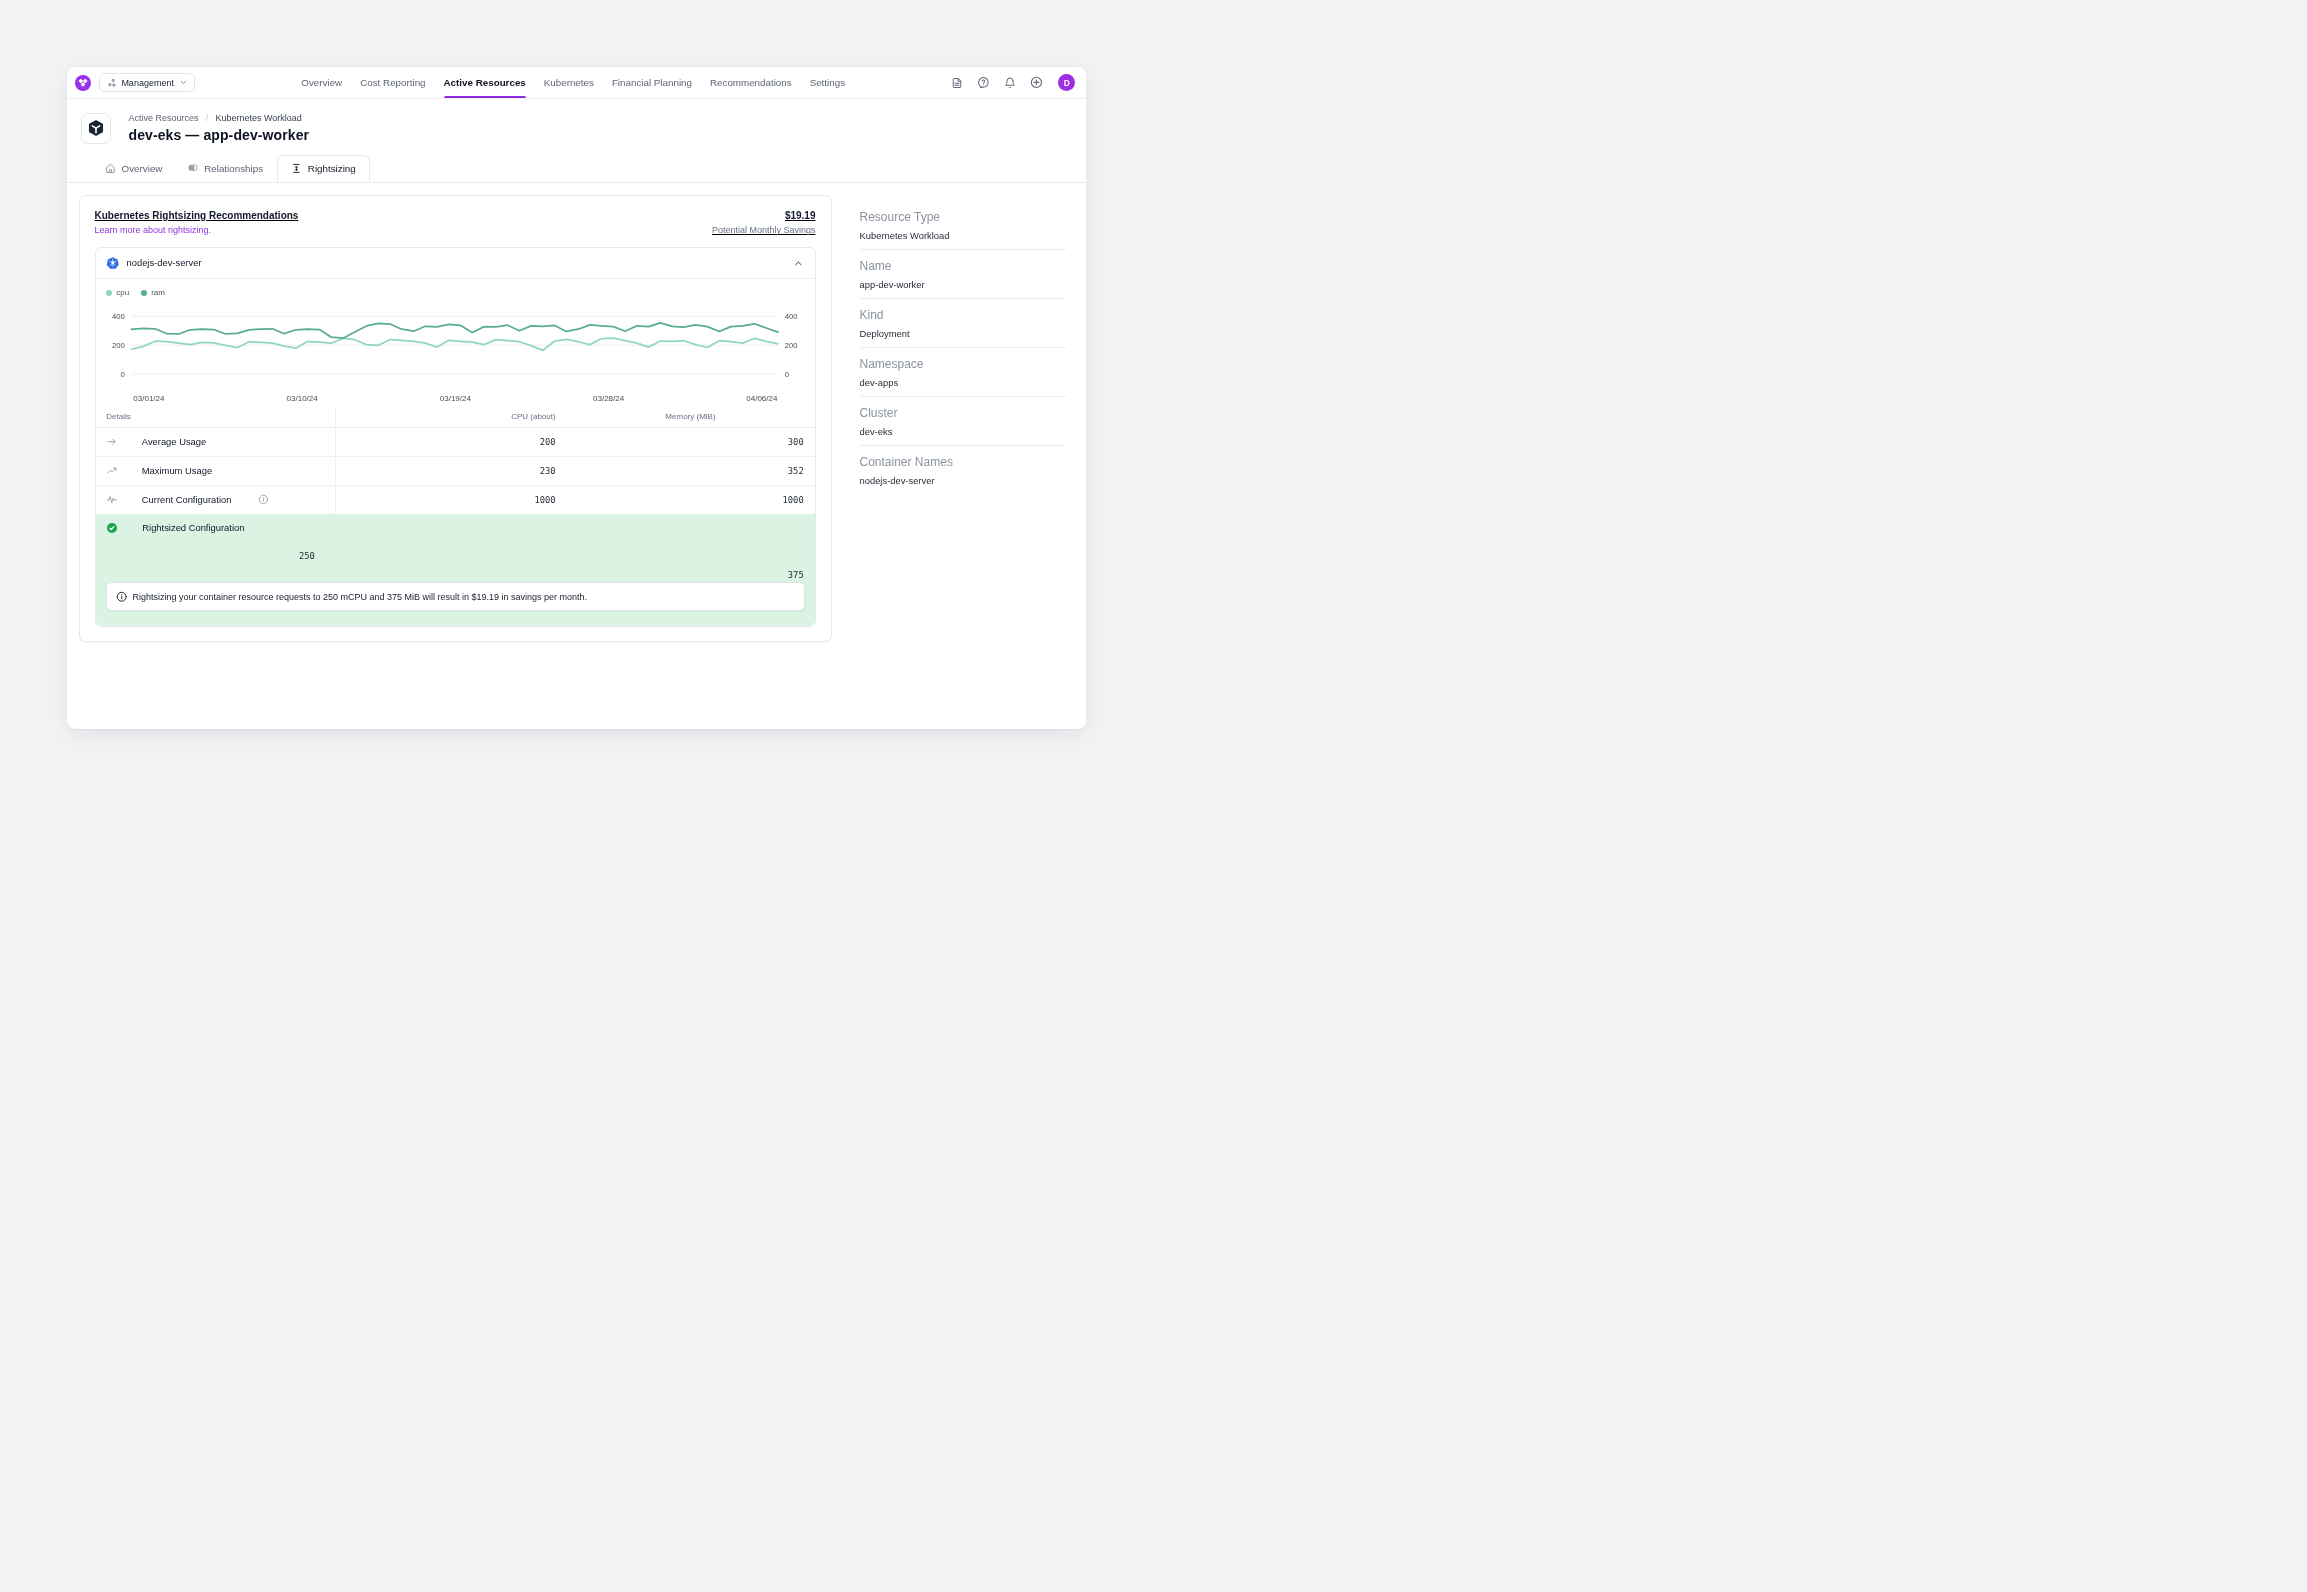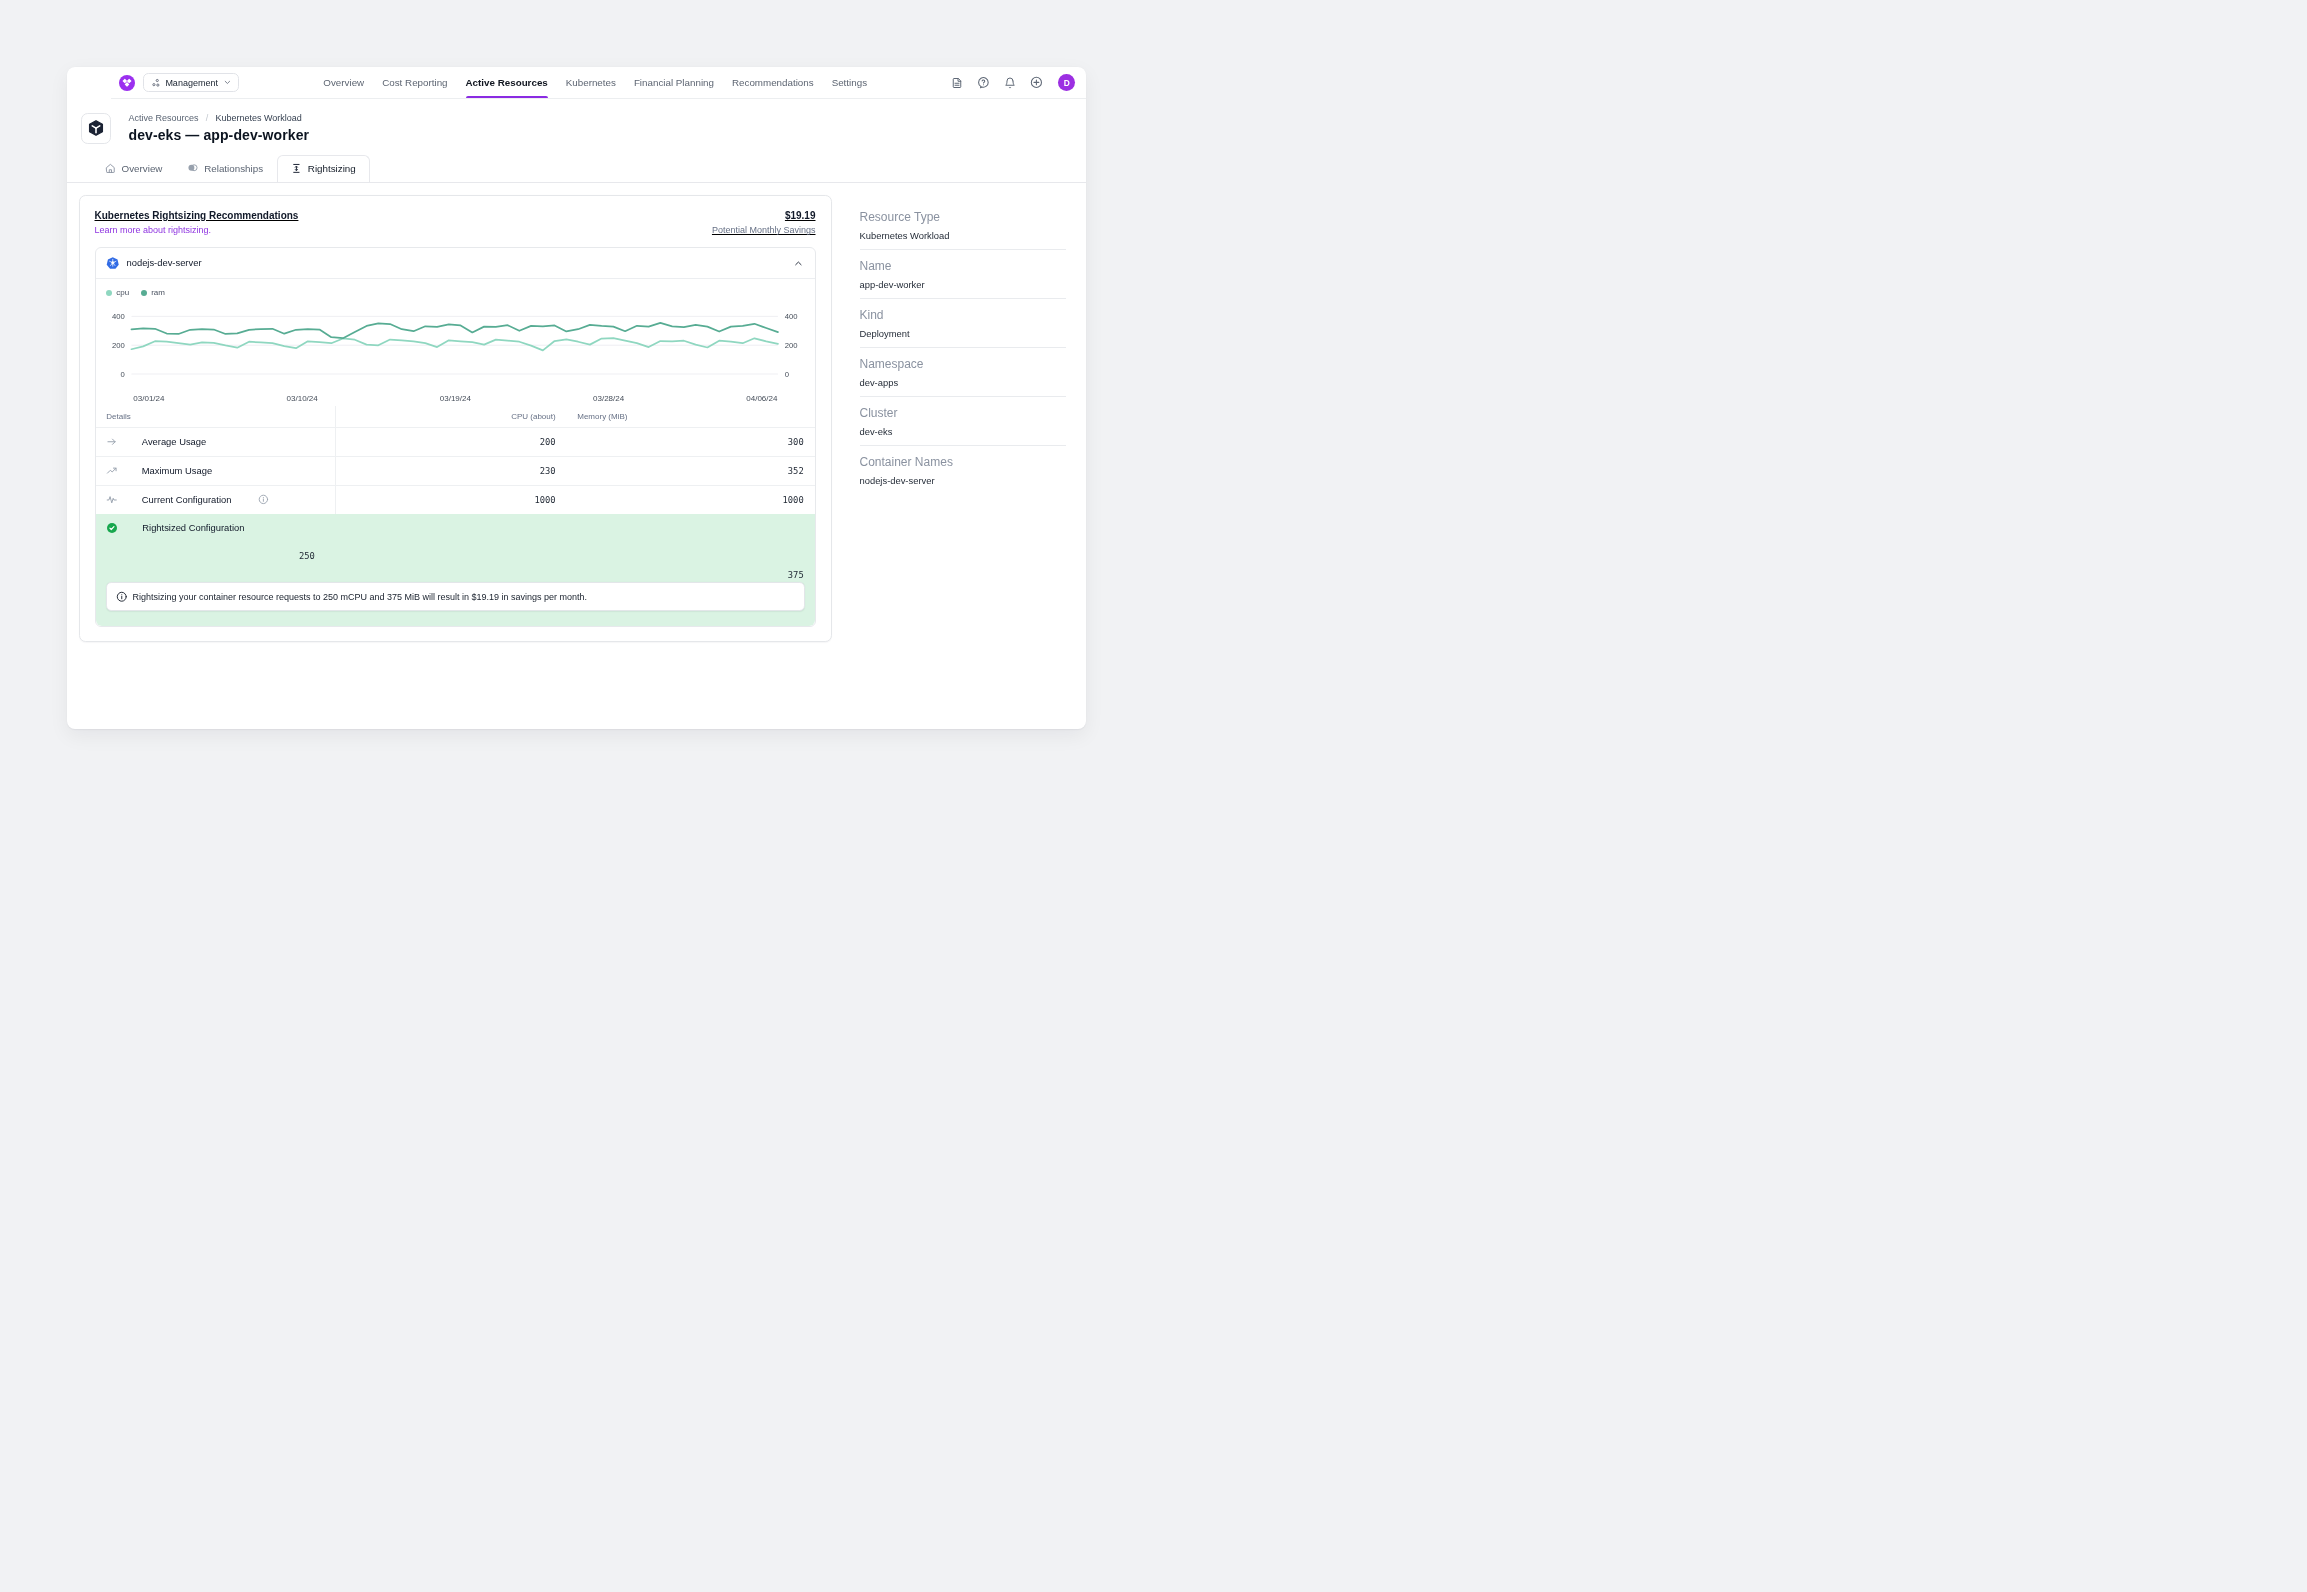--- a/index.html
+++ b/index.html
@@ -1,20 +1,20 @@
 <!DOCTYPE html>
 <html style="font-size:10.8px"><head>
 <meta charset="utf-8">
 <style>
   * { margin:0; padding:0; box-sizing:border-box; }
   html,body { width:1154px; height:796px; background:#f1f2f4; font-family:"Liberation Sans", sans-serif; -webkit-font-smoothing:antialiased; }
   .window { position:absolute; left:67px; top:67px; width:1019px; height:662px; background:#fff; border-radius:8px; box-shadow:0 0.7px 1.3px rgba(16,24,40,.05), 0 6.7px 20px rgba(16,24,40,.06); overflow:hidden; }
 
   
-  .topbar { height:32px; display:flex; align-items:center; padding:0 10.8px 0 8px; border-bottom:0.7px solid #eceef0;margin-left:44px; }
+  .topbar { height:32px; display:flex; align-items:center; padding:0 10.8px 0 8px; border-bottom:0.7px solid #eceef0; }
   .logo { width:16px; height:16px; flex:0 0 auto; cursor:pointer; }
   .ws-pill { display:flex; align-items:center; gap:4.7px; height:19.5px; margin-left:8px; padding:0 6.7px; background:#fff; border:0.7px solid #e1e3e8; border-radius:5.4px; font-size:9px; font-weight:500; color:#1a2330; cursor:pointer; }
   .ws-pill svg { display:block; }
   .topnav { flex:1; display:flex; justify-content:center; gap:18px; height:100%; }
   .nav-item { position:relative; display:flex; align-items:center; height:100%; font-size:9.8px; color:#5d6572; cursor:pointer; text-decoration:none; white-space:nowrap; }
   .nav-item.active { color:#10151f; font-weight:600; }
   .nav-item.active::after { content:""; position:absolute; left:0; right:0; bottom:0; height:2px; background:#8a2be2; border-radius:2px 2px 0 0; }
   .topbar-right { display:flex; align-items:center; gap:14px; }
   .tb-icon { color:#5f6876; display:flex; cursor:pointer; }
   .avatar { width:17px; height:17px; border-radius:50%; background:#9c2fe2; color:#fff; font-size:8.4px; font-weight:700; display:flex; align-items:center; justify-content:center; cursor:pointer; margin-left:1.3px; }
@@ -48,21 +48,21 @@
 
   .chart-block { padding:8px 10.8px 1.3px; }
   .legend { display:flex; gap:12px; align-items:center; font-size:8px; color:#4a5260; margin:1.3px 0 5.4px; }
   .legend-item { display:flex; align-items:center; gap:4px; }
   .legend-dot { width:6px; height:6px; border-radius:50%; display:inline-block; }
   #chart svg { display:block; width:100%; height:auto; }
 
   .tbl-head { display:flex; font-size:8px; color:#667085; }
   .c1 { width:33.5%; padding:6px 10.8px; border-right:0.7px solid #eef0f2; display:flex; align-items:center; }
   .c2 { width:32%; padding:6px 10.8px; text-align:right; }
-  .c3 { flex:1; padding:6px 10.8px; text-align:left; }
+  .c3 { flex:1; padding:6px 10.8px; text-align:center; }
   .tbl-row { display:flex; align-items:stretch; border-top:0.7px solid #eef0f2; }
   .tbl-row .c1 { gap:24px; padding:0 10.8px; height:28px; font-size:9.4px; color:#101828; }
   .tbl-row .c2, .tbl-row .c3 { display:flex; align-items:center; justify-content:flex-end; height:28px; padding:0 10.8px; }
   .num { font-family:"DejaVu Sans Mono", monospace; font-size:8.8px; color:#1f2733; }
   .row-ic { color:#98a1ad; display:flex; }
   .info-ic { color:#9aa3af; display:flex; margin-left:2.7px; cursor:pointer; }
 
   .green-zone { background:#daf3e3; border-radius:0 0 6px 6px; padding-bottom:15px; }
   .green-zone .tbl-row { border-top:none;flex-direction:column; }
   .callout { margin:2px 10px 0; background:#fff; border:0.7px solid #e3e6e9; border-radius:5.4px; box-shadow:0 0.7px 1.3px rgba(16,24,40,.06); padding:8px 9.4px; display:flex; align-items:center; gap:5px; font-size:9px; color:#18202c; }

